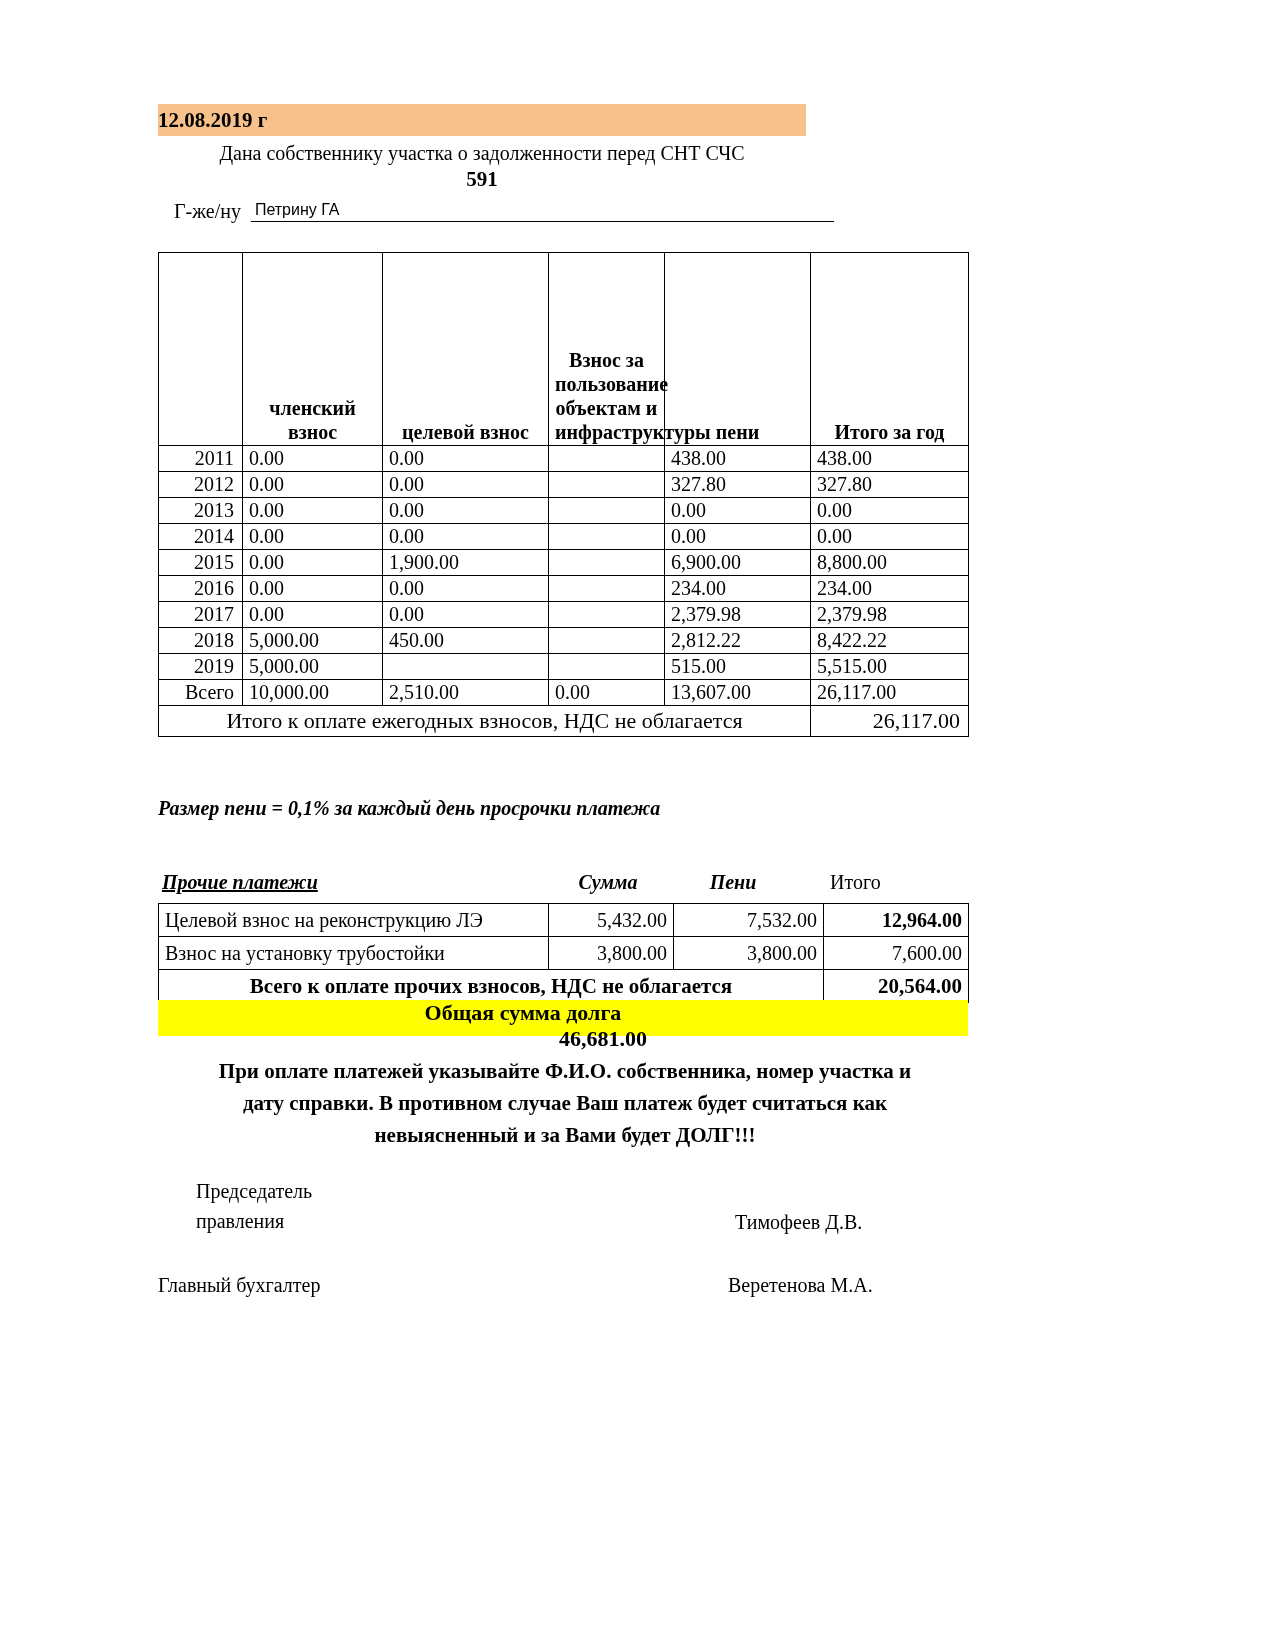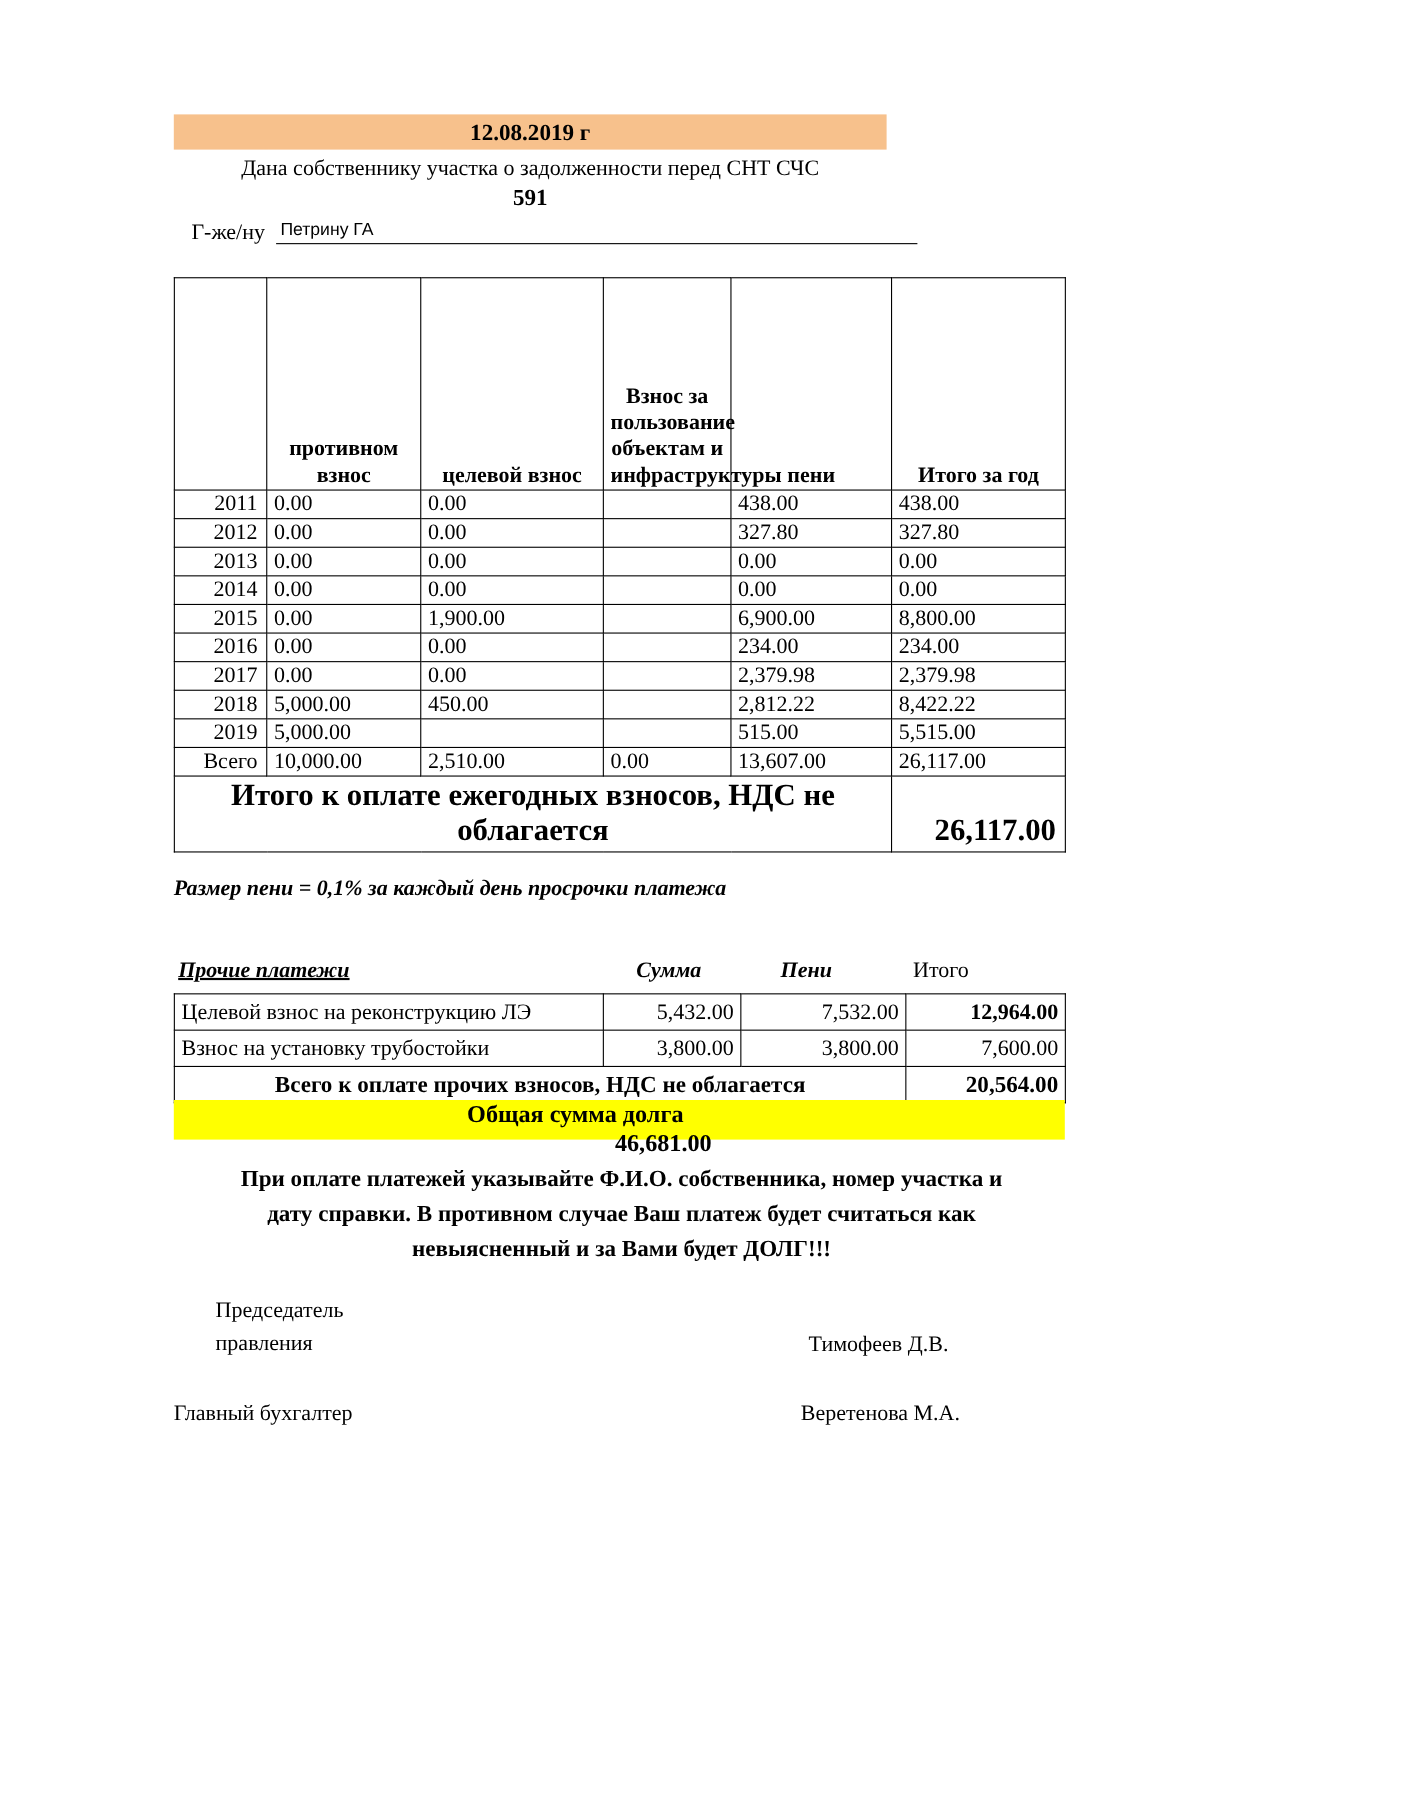--- a/index.html
+++ b/index.html
@@ -25,21 +25,20 @@
   
   .date-bar {
     position: absolute;
     left: 158px;
     top: 104px;
     width: 648px;
     height: 32px;
     background: #f7c18c;
     display: flex;
     align-items: center;
-    justify-content: center;
     font-weight: bold;
     font-size: 21px;
   }
   .subtitle {
     position: absolute;
     left: 158px;
     top: 140px;
     width: 648px;
     text-align: center;
     font-size: 20px;
@@ -105,22 +104,22 @@
     padding-right: 8px;
   }
   .main-table td.num {
     text-align: left;
     padding-right: 8px;
   }
   .main-table tr.total td {
     font-weight: normal;
   }
   .main-table .grandrow td {
-    font-weight: bold;
-    font-size: 28px;
+    font-weight: normal;
+    font-size: 22px;
     text-align: center;
     padding: 2px 6px;
   }
   .main-table .grandrow td.amount {
     text-align: right;
     padding-right: 8px;
   }
 
   
   .pen-note {
@@ -292,21 +291,21 @@
       <col style="width:84px">
       <col style="width:140px">
       <col style="width:166px">
       <col style="width:116px">
       <col style="width:146px">
       <col style="width:158px">
     </colgroup>
     <thead>
       <tr>
         <th></th>
-        <th>противном взнос</th>
+        <th>членский взнос</th>
         <th>целевой взнос</th>
         <th>Взнос за пользование объектам и инфраструктуры</th>
         <th>пени</th>
         <th>Итого за год</th>
       </tr>
     </thead>
     <tbody>
       <tr>
         <td class="year">2011</td>
         <td class="num">0.00</td>

